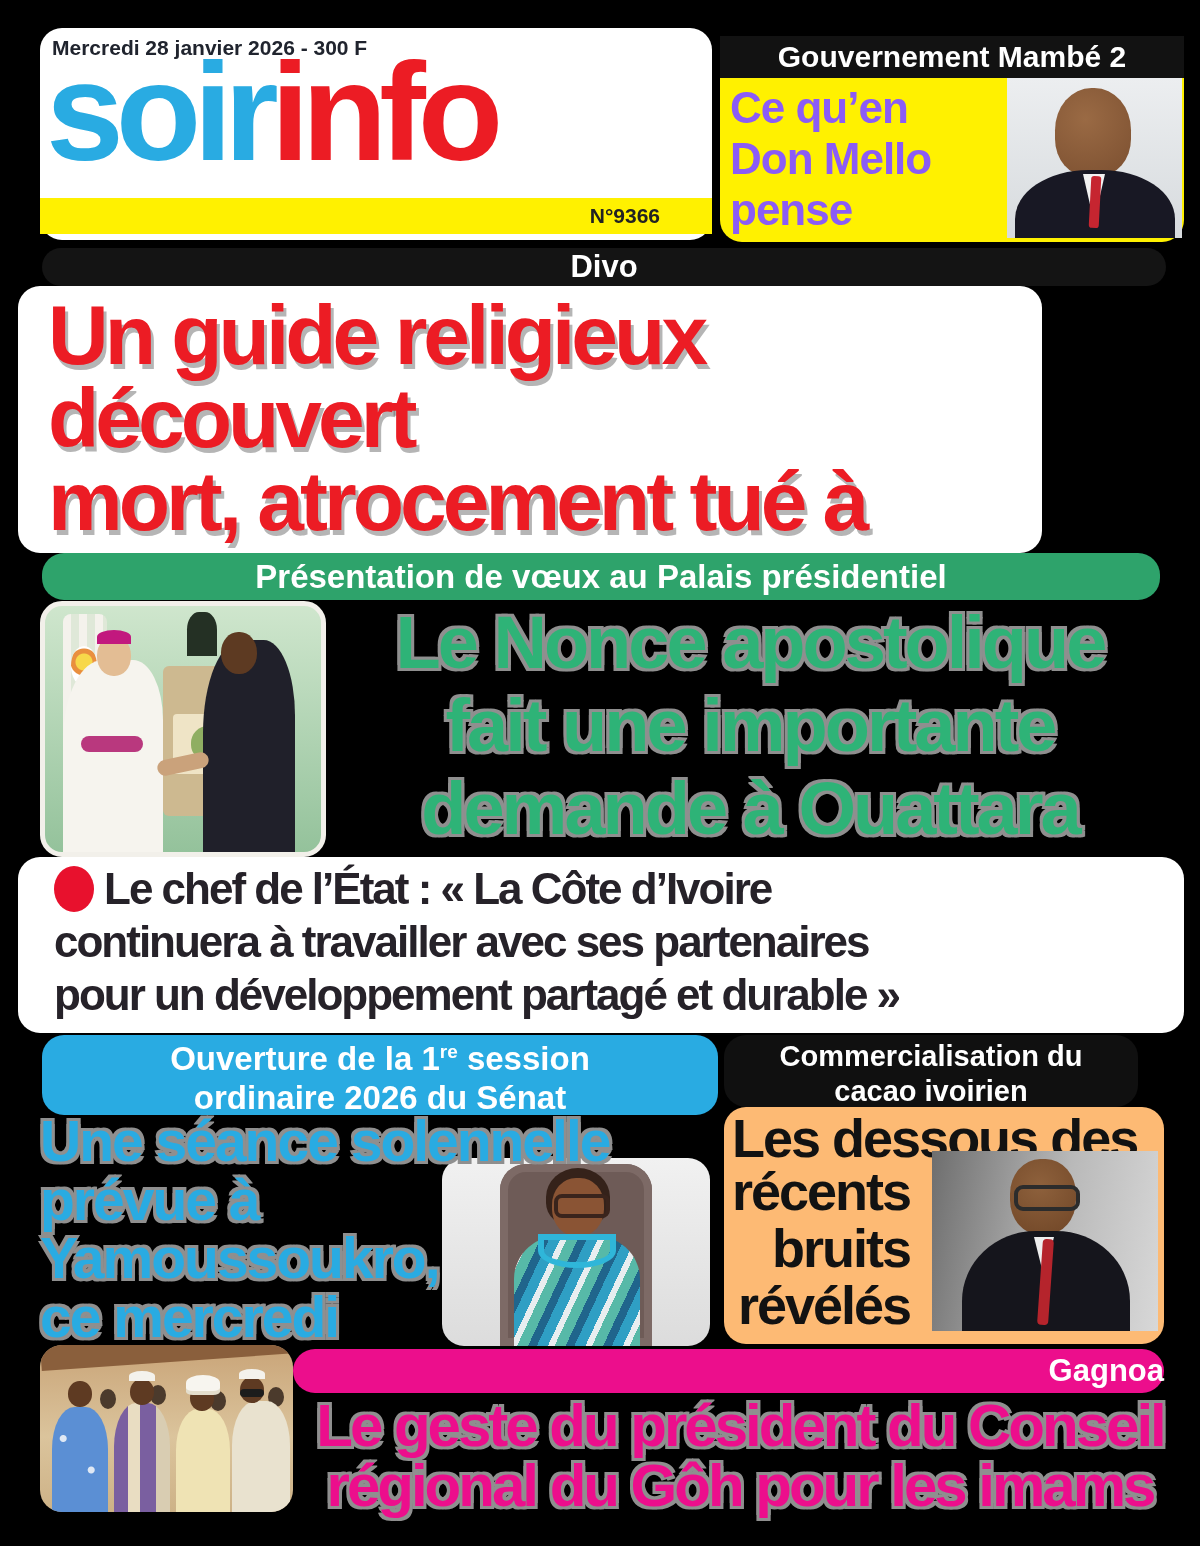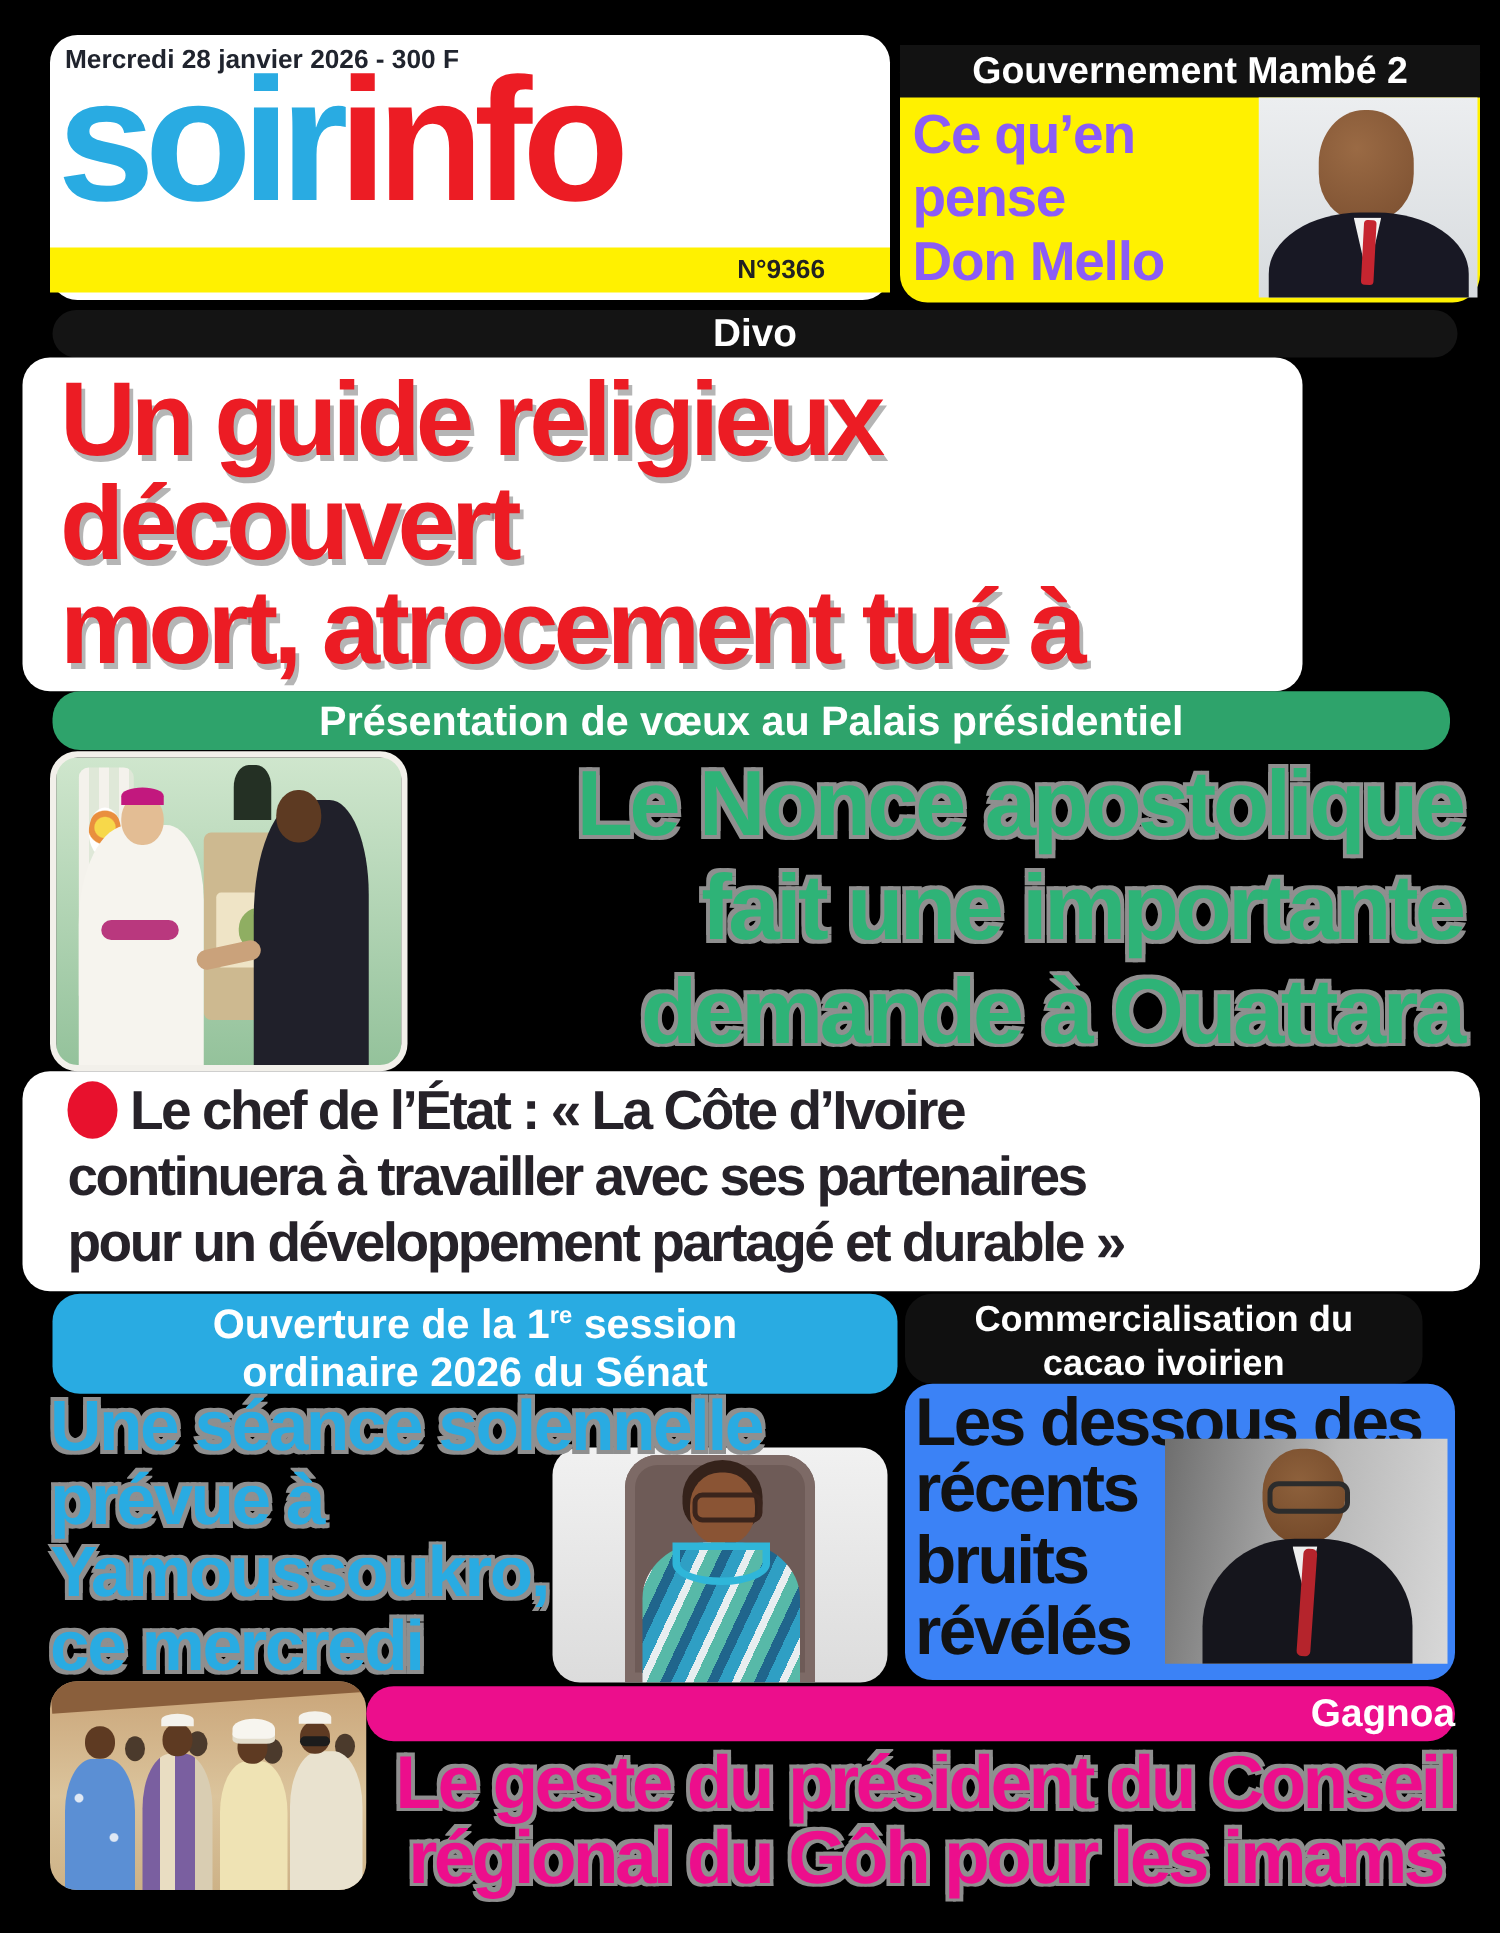--- a/index.html
+++ b/index.html
@@ -49,21 +49,21 @@
   .podium-panel{position:absolute;left:10px;top:48px;width:72px;height:60px;background:#efe4c6;border-radius:4px;}
   .podium-crest{position:absolute;left:28px;top:60px;width:34px;height:34px;background:#8fae62;border-radius:50% 50% 45% 45%;}
   .aide{position:absolute;left:142px;top:6px;width:30px;height:44px;background:#243024;border-radius:40% 40% 0 0;}
   .bishop{position:absolute;left:18px;top:54px;width:100px;height:200px;background:#f6f4ee;border-radius:40% 30% 4px 4px;}
   .bishop-head{position:absolute;left:52px;top:30px;width:34px;height:40px;background:#e3bd94;border-radius:48%;}
   .bishop-cap{position:absolute;left:52px;top:24px;width:34px;height:14px;background:#c2187e;border-radius:50% 50% 0 0;}
   .bishop-sash{position:absolute;left:36px;top:130px;width:62px;height:16px;background:#b9387e;border-radius:8px;}
   .ouattara{position:absolute;left:158px;top:34px;width:92px;height:222px;background:#20202a;border-radius:42% 34% 0 0;}
   .ouattara-head{position:absolute;left:176px;top:26px;width:36px;height:42px;background:#5d3a22;border-radius:48%;}
   .handshake{position:absolute;left:112px;top:150px;width:52px;height:16px;background:#caa27b;border-radius:8px;transform:rotate(-12deg);}
-  .green-headline{left:330px;top:602px;width:840px;text-align:right;font-size:74px;font-weight:bold;
+  .green-headline{left:330px;top:602px;width:840px;text-align:center;font-size:74px;font-weight:bold;
     color:#2EB377;letter-spacing:-3px;line-height:1.12;
     text-shadow:3px 3px 0 #8f8f8f,-3px 3px 0 #8f8f8f,3px -3px 0 #8f8f8f,-3px -3px 0 #8f8f8f;}
 
   
   .quote-section{left:18px;top:857px;width:1166px;height:176px;background:#fff;}
   .quote-text{position:absolute;left:36px;top:6px;font-size:44px;font-weight:bold;color:#262229;
     letter-spacing:-2px;line-height:1.2;}
   .bullet{display:inline-block;width:40px;height:46px;background:#E8112D;border-radius:50%;
     vertical-align:-8px;margin-right:10px;}
 
@@ -80,21 +80,21 @@
   .woman-head{position:absolute;left:110px;top:20px;width:52px;height:58px;background:#8a5434;border-radius:46%;}
   .glasses{position:absolute;left:112px;top:36px;width:48px;height:16px;border:4px solid #3a241c;border-radius:8px;background:transparent;}
   .woman-dress{position:absolute;left:72px;top:76px;width:126px;height:112px;border-radius:40% 40% 0 0;
     background:repeating-linear-gradient(115deg,#2f9fc4 0 10px,#e8eef0 10px 16px,#57b9a8 16px 26px,#20658c 26px 34px);}
   .dress-collar{position:absolute;left:96px;top:76px;width:78px;height:34px;border-radius:0 0 50% 50%;
     border:6px solid #2fb6d9;box-sizing:border-box;background:transparent;}
 
   
   .cacao-kicker{left:724px;top:1035px;width:414px;height:72px;background:#101010;color:#fff;
     font-size:29px;font-weight:bold;text-align:center;line-height:1.2;padding-top:4px;box-sizing:border-box;}
-  .yellow-box{left:724px;top:1107px;width:440px;height:237px;background:#3b82f6;overflow:hidden;}
+  .yellow-box{left:724px;top:1107px;width:440px;height:237px;background:#fdba74;overflow:hidden;text-align:right;}
   .cacao-line1{position:absolute;left:8px;top:0px;font-size:54px;font-weight:bold;color:#121212;letter-spacing:-2px;}
   .cacao-rest{position:absolute;left:8px;top:56px;font-size:54px;font-weight:bold;color:#121212;letter-spacing:-2px;line-height:1.06;}
   .photo-cacao{position:absolute;left:208px;top:44px;width:226px;height:180px;background:linear-gradient(100deg,#6e6e6e,#b9b9b9 55%,#d8d8d8);overflow:hidden;}
   .cacao-head{position:absolute;left:78px;top:8px;width:66px;height:76px;background:radial-gradient(circle at 45% 35%,#8e613c,#6f4526);border-radius:46%;}
   .cacao-glasses{position:absolute;left:82px;top:34px;width:58px;height:18px;border:4px solid #2c2c2c;border-radius:9px;}
   .cacao-suit{position:absolute;left:30px;top:80px;width:168px;height:100px;background:#15151c;border-radius:44% 44% 0 0/70% 70% 0 0;}
   .cacao-shirt{position:absolute;left:102px;top:86px;width:20px;height:40px;background:#eee;clip-path:polygon(0 0,100% 0,50% 100%);}
   .cacao-tie{position:absolute;left:108px;top:88px;width:11px;height:86px;background:#b5242c;border-radius:4px;transform:rotate(4deg);}
 
   
@@ -126,22 +126,22 @@
   <div class="logo"><span class="blue">soir</span><span class="red">info</span></div>
   <div class="mast-yellow">
     <div class="issue">N°9366</div>
   </div>
 </div>
 
 <div class="abs tr-box">
   <div class="tr-kicker">Gouvernement Mambé 2</div>
   <div class="tr-headline">
     <div>Ce qu’en</div>
+    <div>Don Mello</div>
     <div>pense</div>
-    <div>Don Mello</div>
   </div>
   <div class="photo-mello">
     <div class="mello-head"></div>
     <div class="mello-suit"></div>
     <div class="mello-shirt"></div>
     <div class="mello-tie"></div>
   </div>
 </div>
 
 <div class="abs divo-bar">Divo</div>

